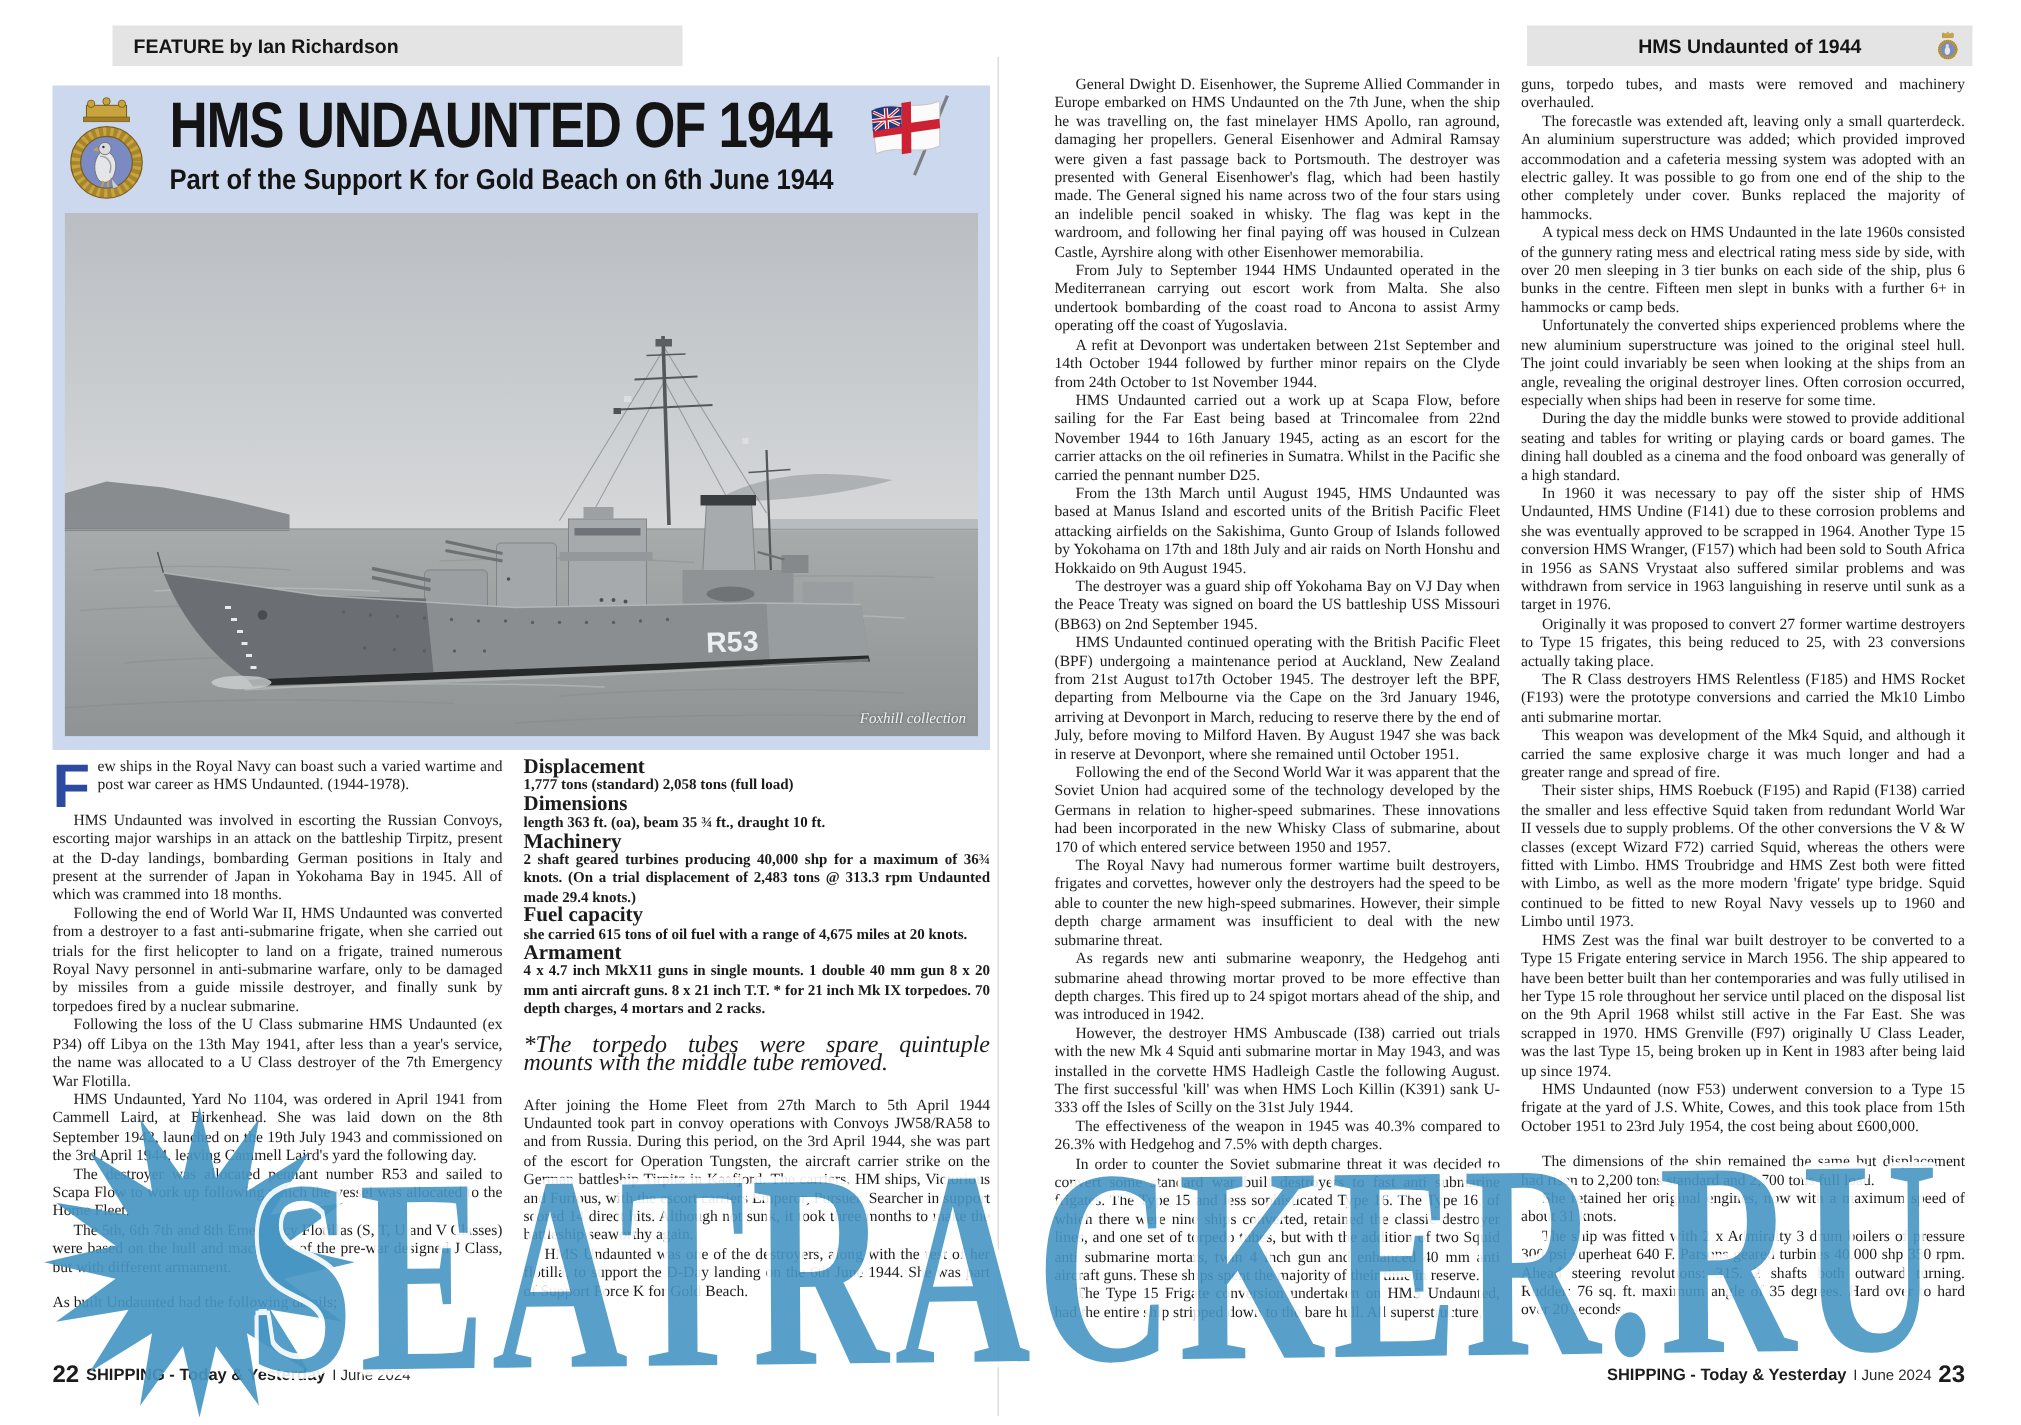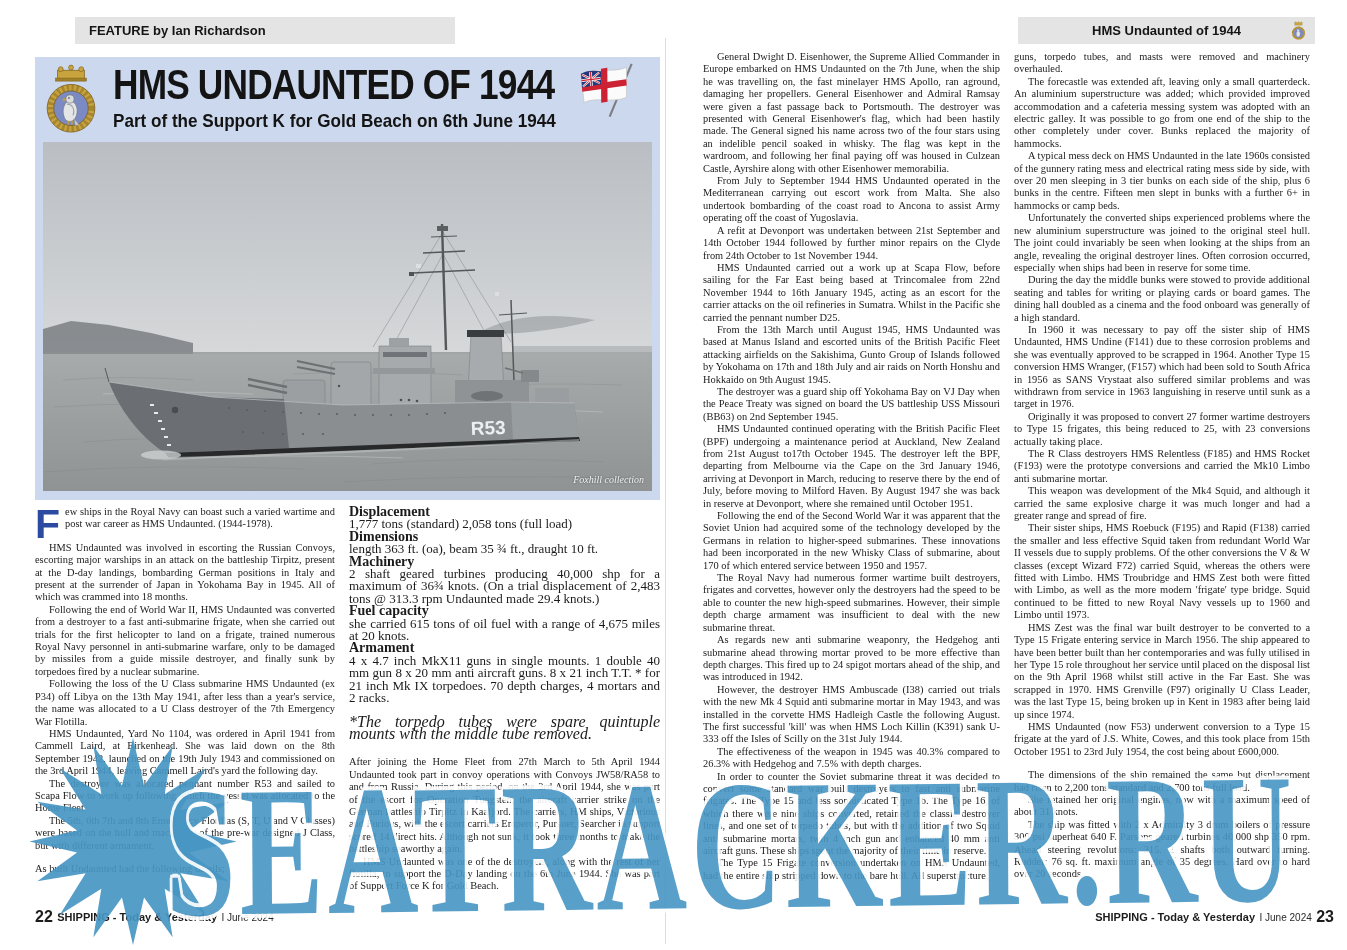--- a/index.html
+++ b/index.html
@@ -1,18 +1,18 @@
 <!DOCTYPE html>
 <html><head>
 <meta charset="utf-8">
 <style>
   html,body{margin:0;padding:0;}
   body{width:1347px;height:950px;position:relative;background:#ffffff;overflow:hidden;
        font-family:"Liberation Serif",serif;color:#1b1b1b;}
-  .page{position:absolute;top:0;height:950px;padding-left:24px;}
+  .page{position:absolute;top:0;height:950px;}
   #page-left{left:0;width:666px;}
   #page-right{left:666px;width:681px;}
   .gutter{position:absolute;left:665px;top:38px;width:1px;height:906px;background:#dcdcdc;}
 
   
   .bar{position:absolute;height:27px;background:#e4e4e4;font-family:"Liberation Sans",sans-serif;
        font-weight:700;font-size:13px;line-height:27px;color:#151515;}
   .feature-bar{left:75px;top:17px;width:380px;padding-left:14px;box-sizing:border-box;}
   .hms-bar{left:352px;top:17px;width:297px;text-align:center;}
   .hms-bar .crest-small{position:absolute;right:6px;top:3px;width:21px;height:21px;}
@@ -39,21 +39,21 @@
   #lcol2{left:349px;top:506px;width:311px;}
   #rcol1{left:37px;top:51px;width:297px;}
   #rcol2{left:348px;top:51px;width:296px;}
   .para{font-size:10.4px;line-height:12.4px;text-align:justify;text-indent:14px;margin:0;}
   .flush{text-indent:0;}
   .gap{margin-top:11px;}
   .intro{text-indent:0;}
   .dropcap{float:left;font-family:"Liberation Sans",sans-serif;font-weight:700;font-size:41px;
       line-height:32px;color:#2b4aa0;margin:2px 5px 0 0;}
   .spec-label{font-weight:700;font-size:14px;line-height:12.4px;}
-  .spec-text{font-size:13px;line-height:12.4px;text-align:justify;}
+  .spec-text{font-size:10px;line-height:12.4px;text-align:justify;font-weight:bold;}
   .footnote{font-style:italic;font-size:16px;line-height:12.4px;margin-top:11px;text-align:justify;}
 
   
   .footer{position:absolute;top:907px;font-family:"Liberation Sans",sans-serif;color:#1c1c1c;
       white-space:nowrap;z-index:5;}
   #footer-left{left:35px;}
   #footer-right{right:37px;text-align:right;}
   .pg{font-weight:700;font-size:16px;vertical-align:-1px;}
   .ft-bold{font-weight:700;font-size:11px;}
   .ft-light{font-size:10px;color:#2a2a2a;text-align:right;}

